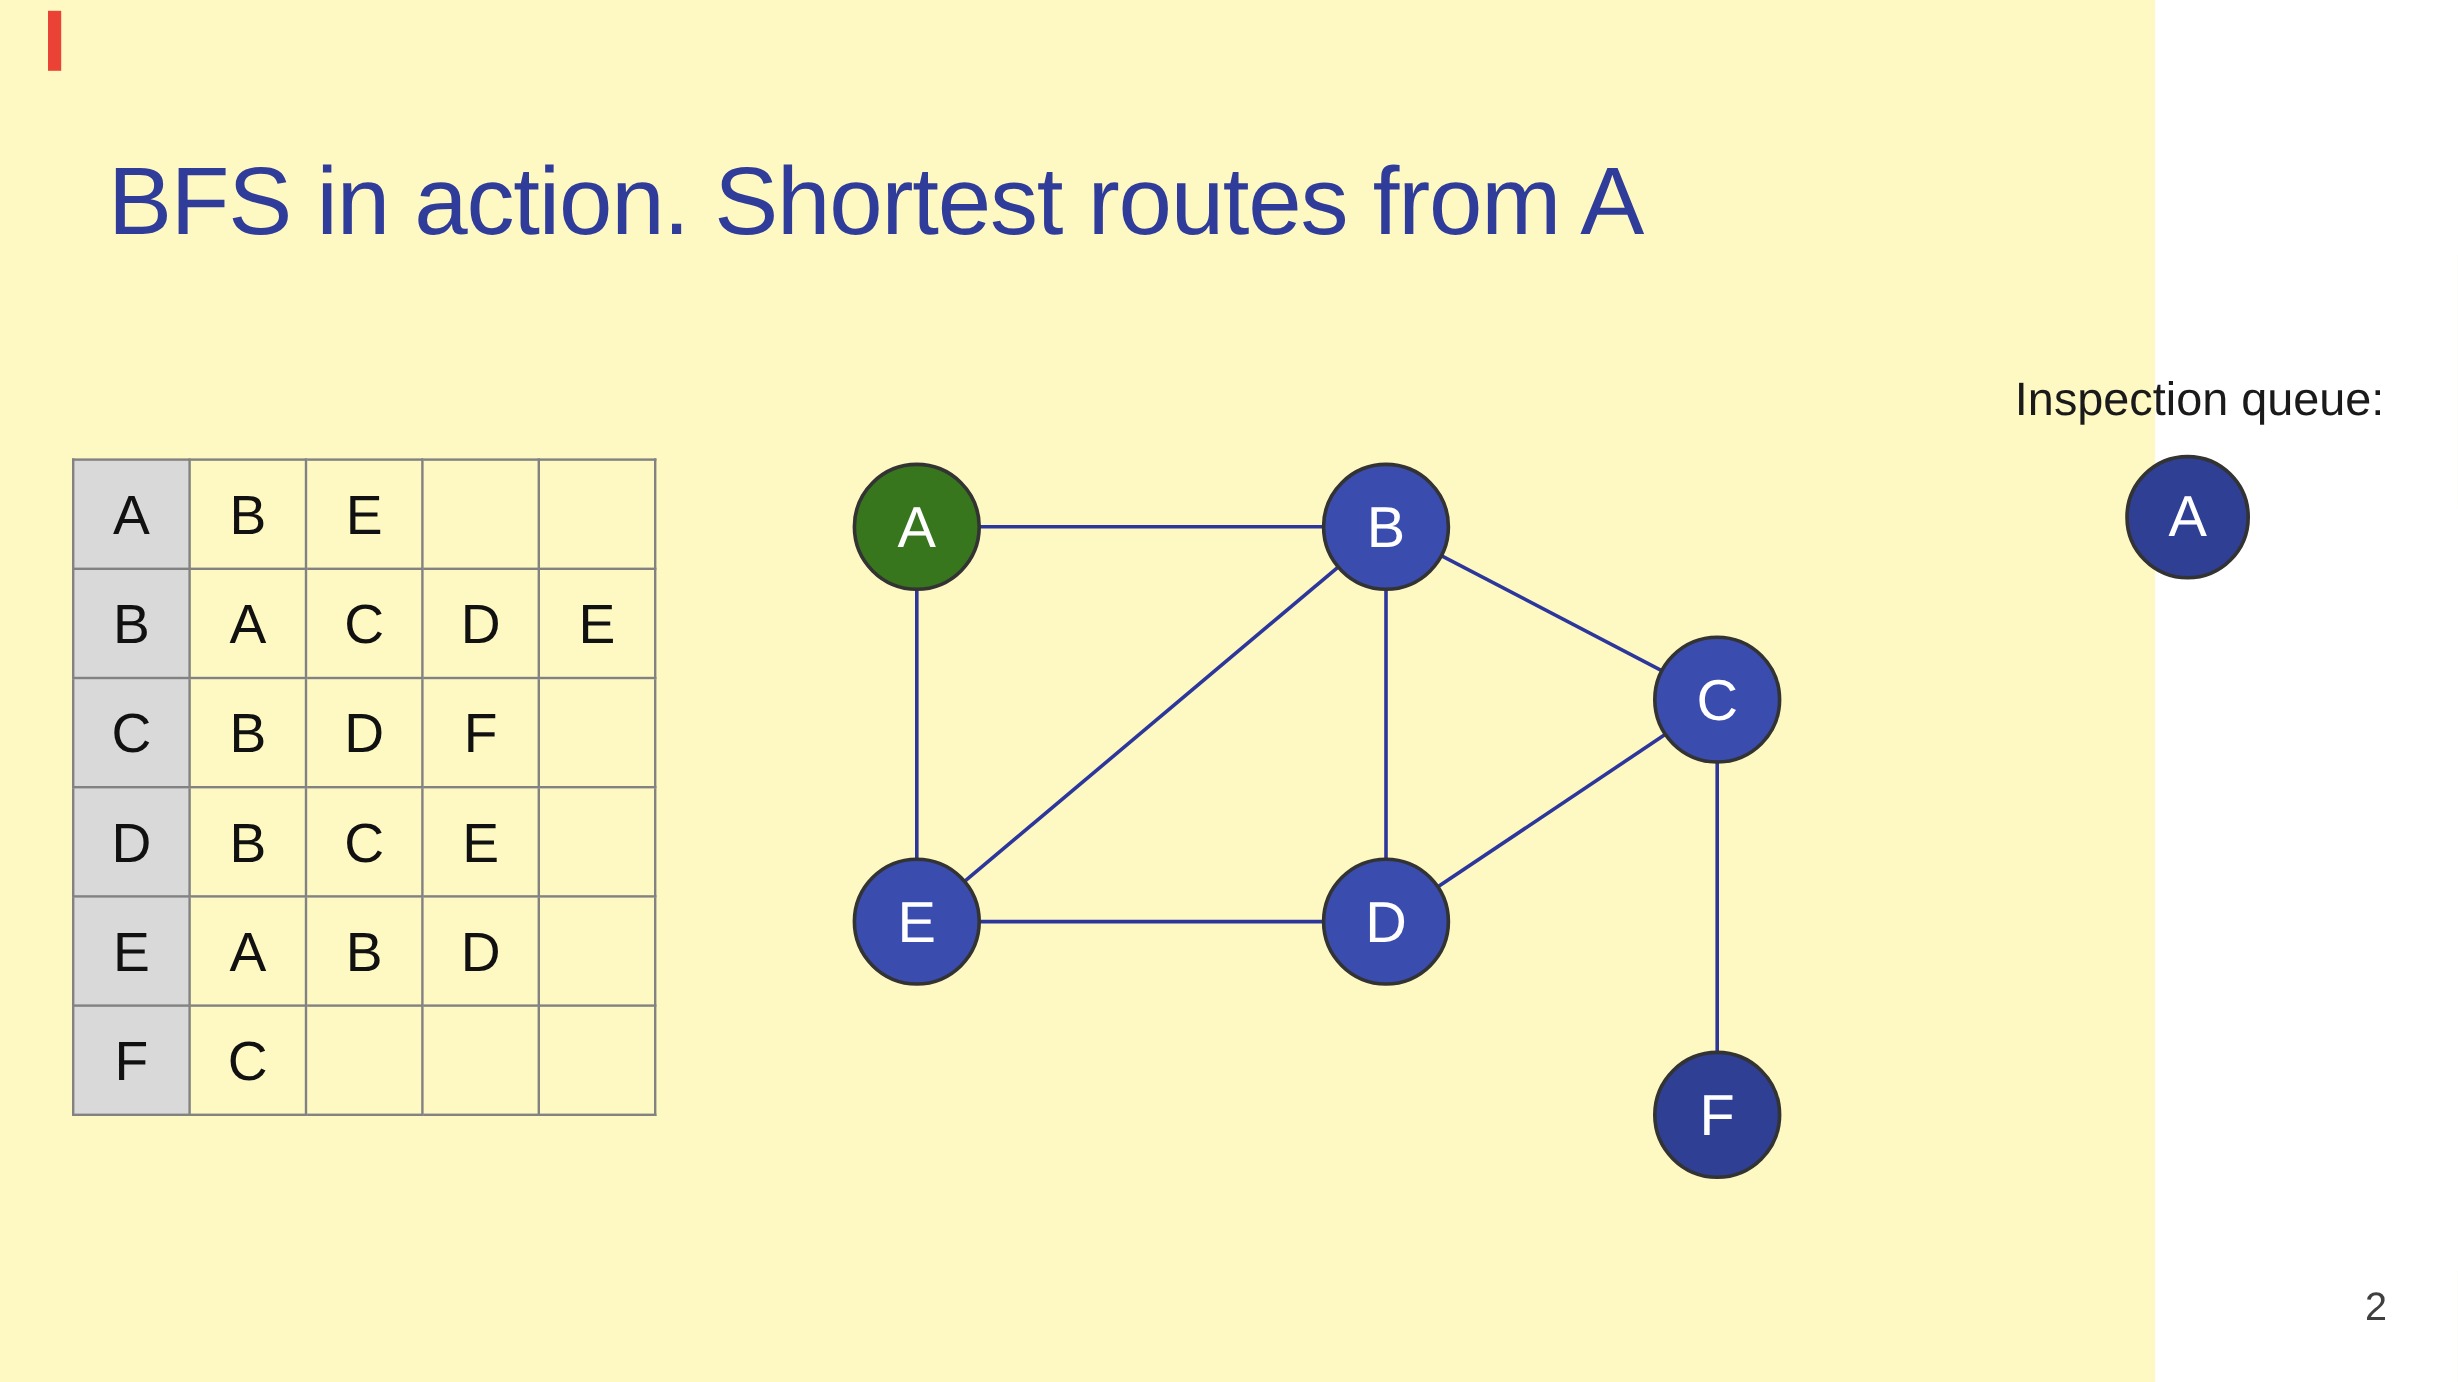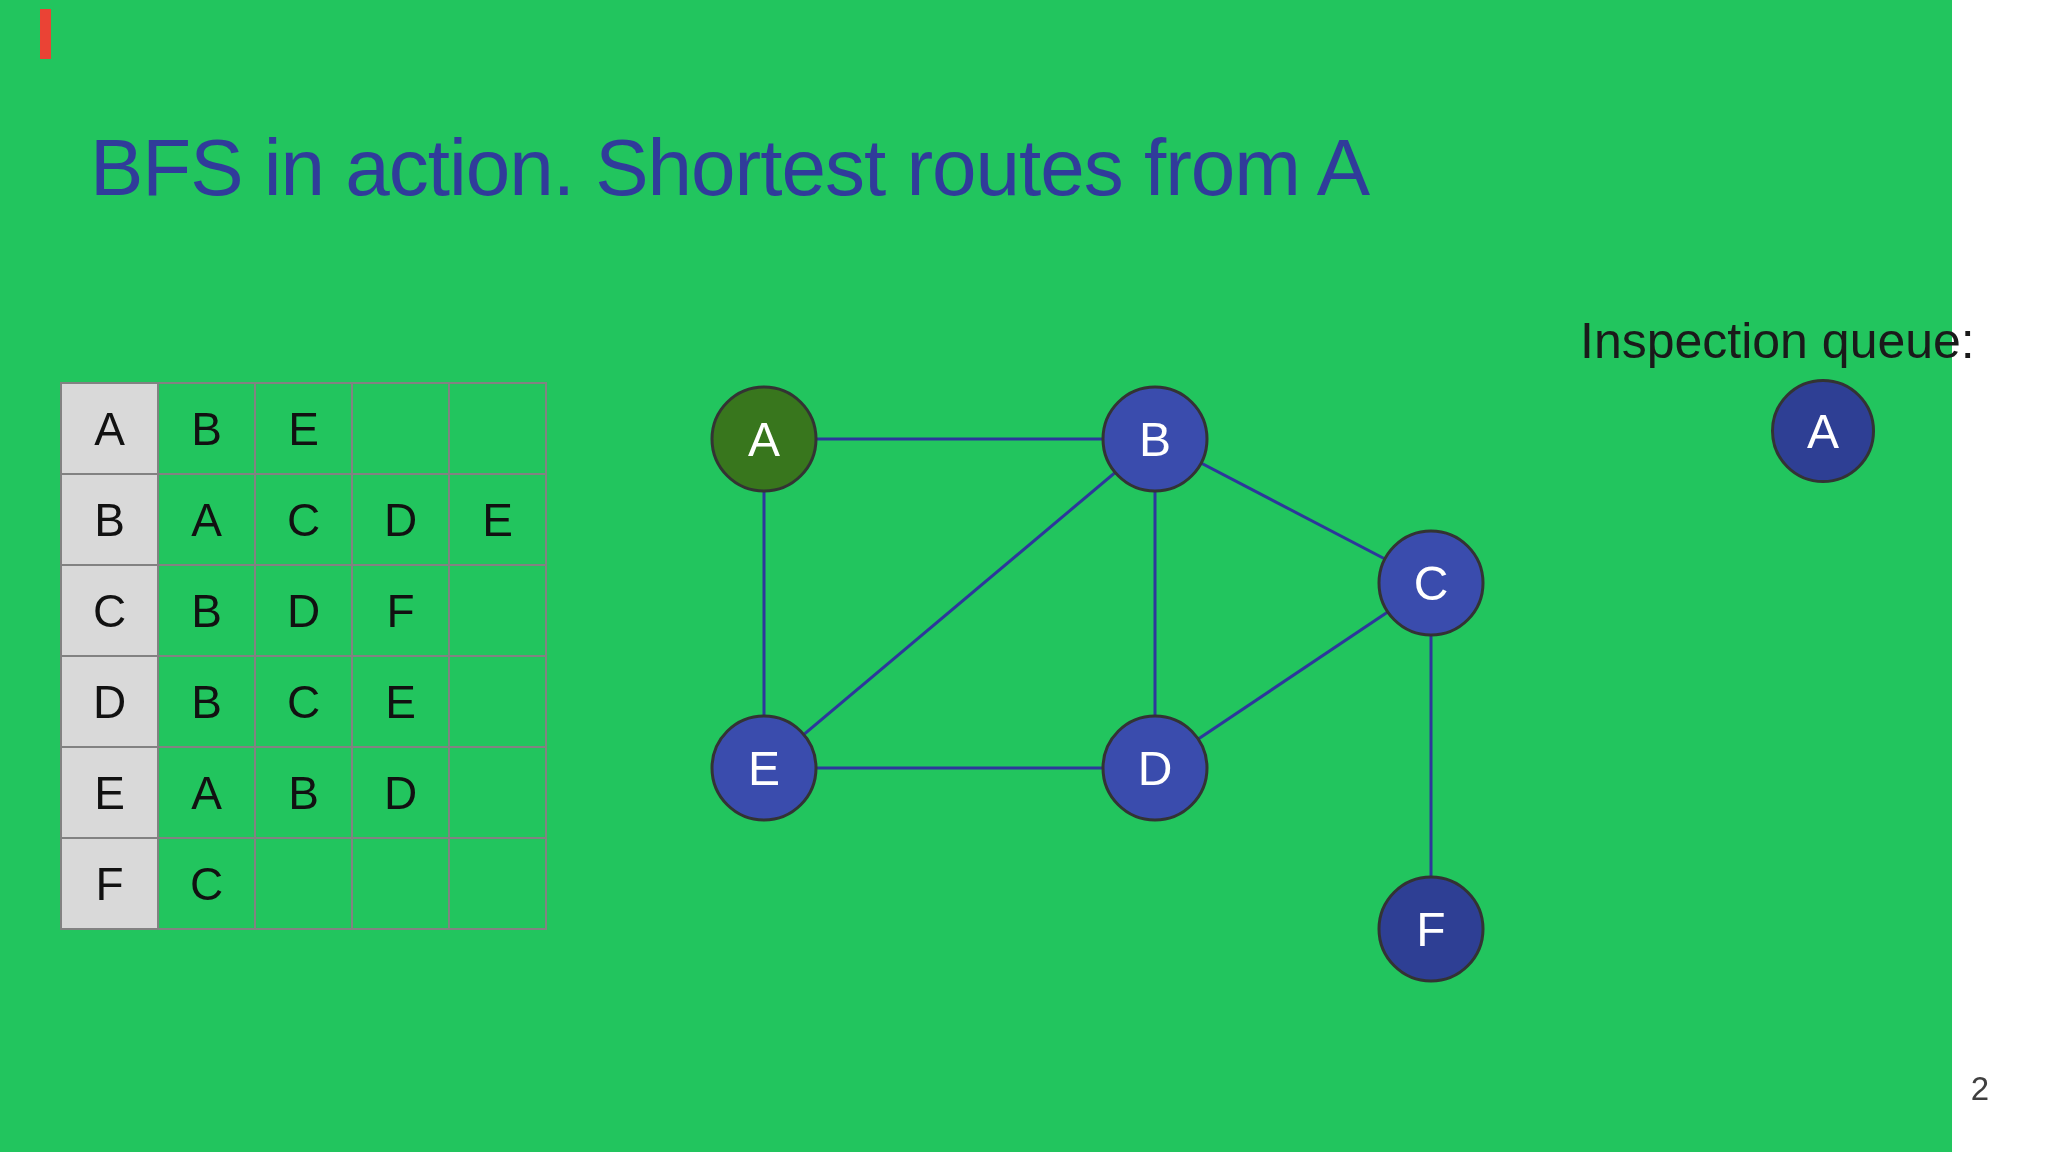--- a/index.html
+++ b/index.html
@@ -4,22 +4,22 @@
 <style>
   html, body {
     margin: 0; padding: 0;
     background: #ffffff;
     width: 2048px; height: 1152px;
     overflow: hidden;
     font-family: "Liberation Sans", sans-serif;
   }
   .slide {
     position: relative;
-    width: 1952px; height: 1152px;
-    background: #22c55e;
+    width: 1796px; height: 1152px;
+    background: #fef9c3;
   }
   .red-marker {
     position: absolute;
     left: 40px; top: 9px;
     width: 11px; height: 50px;
   }
   .title {
     position: absolute;
     left: 90px; top: 128px;
     margin: 0;
@@ -49,24 +49,24 @@
     left: 0; top: 0;
     width: 2048px; height: 1152px;
     pointer-events: none;
   }
   .graph-node-label {
     font-family: "Liberation Sans", sans-serif;
     font-size: 48px;
   }
   .queue-label {
     position: absolute;
-    left: 1580px; top: 312px;
+    left: 1666px; top: 312px;
     width: 334px;
     text-align: center;
-    font-size: 50px;
+    font-size: 39px;
     color: #1a1a1a;
     white-space: nowrap;
   }
   .queue-items {
     position: absolute;
     left: 1771px; top: 379px;
   }
   .queue-node {
     width: 104px; height: 104px;
     border-radius: 50%;

